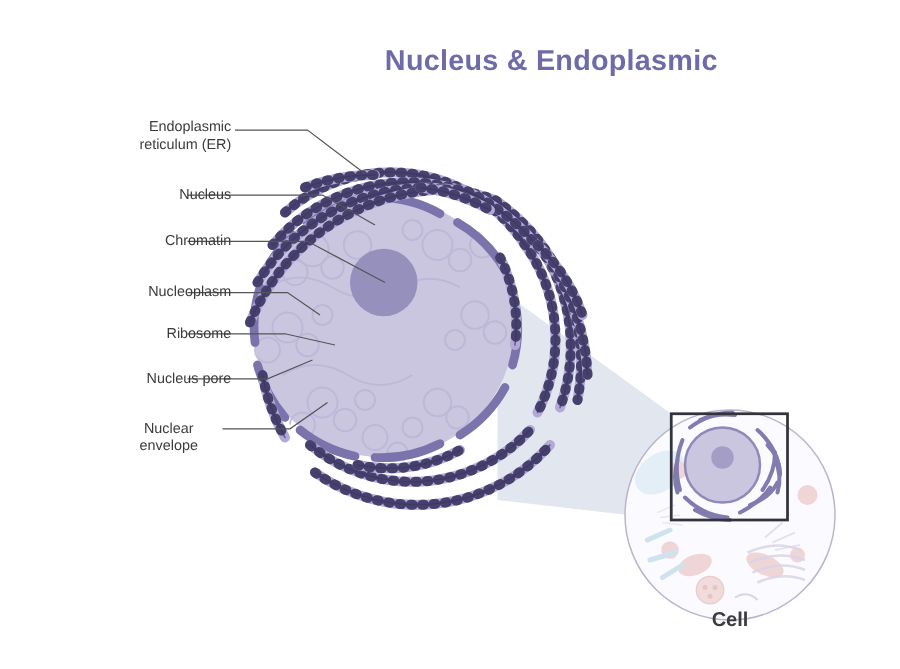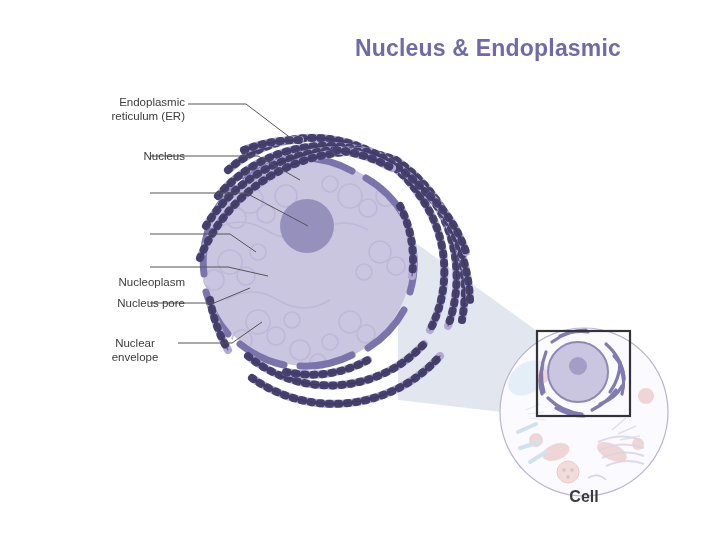--- a/index.html
+++ b/index.html
@@ -2,21 +2,21 @@
 <html><head>
 <meta charset="utf-8">
 <style>
   html,body{margin:0;padding:0;}
   body{
     width:720px;height:535px;
     background:#ffffff;
     font-family:"Liberation Sans", sans-serif;
     overflow:hidden;position:relative;
   }
-  #stage{position:absolute;left:0;top:0;width:632px;height:535px;padding-left:47px;}
+  #stage{position:absolute;left:0;top:0;width:632px;height:535px;}
   svg.layer{position:absolute;left:0;top:0;width:720px;height:535px;}
   .title{
     position:absolute;right:26px;top:34px;width:330px;
     text-align:center;
     font-size:23px;font-weight:bold;line-height:1.22;
     color:#6f6aa8;letter-spacing:.2px;
   }
   .title div{white-space:nowrap;}
   .lbl{
     position:absolute;
@@ -236,19 +236,21 @@
             <path d="M556,408 q14,8 28,8"></path>
         </g>
       </g>
       <rect x="537" y="331" width="93" height="85" fill="none" stroke="#33333c" stroke-width="2.2"></rect>
     </g>
   </svg>
 
   <div class="lbl" style="left: 55px; top: 95px; width: 130px;">Endoplasmic
 reticulum (ER)</div>
   <div class="lbl" style="left: 55px; top: 149px; width: 130px;">Nucleus</div>
-  <div class="lbl" style="left: 35px; top: 227px; width: 150px; margin-top: 48px;">Nucleoplasm</div>
+  <div class="lbl" style="left: 55px; top: 186px; width: 130px;">Chromatin</div>
+  <div class="lbl" style="left: 35px; top: 227px; width: 150px;">Nucleoplasm</div>
+  <div class="lbl" style="left: 55px; top: 260px; width: 130px;">Ribosome</div>
   <div class="lbl" style="left: 45px; top: 296px; width: 140px;">Nucleus pore</div>
   <div class="lbl" style="left: 85px; top: 336px; width: 100px; text-align: center;">Nuclear
 envelope</div>
 
   <div class="celllbl">Cell</div>
 </div>
 
 </body></html>

